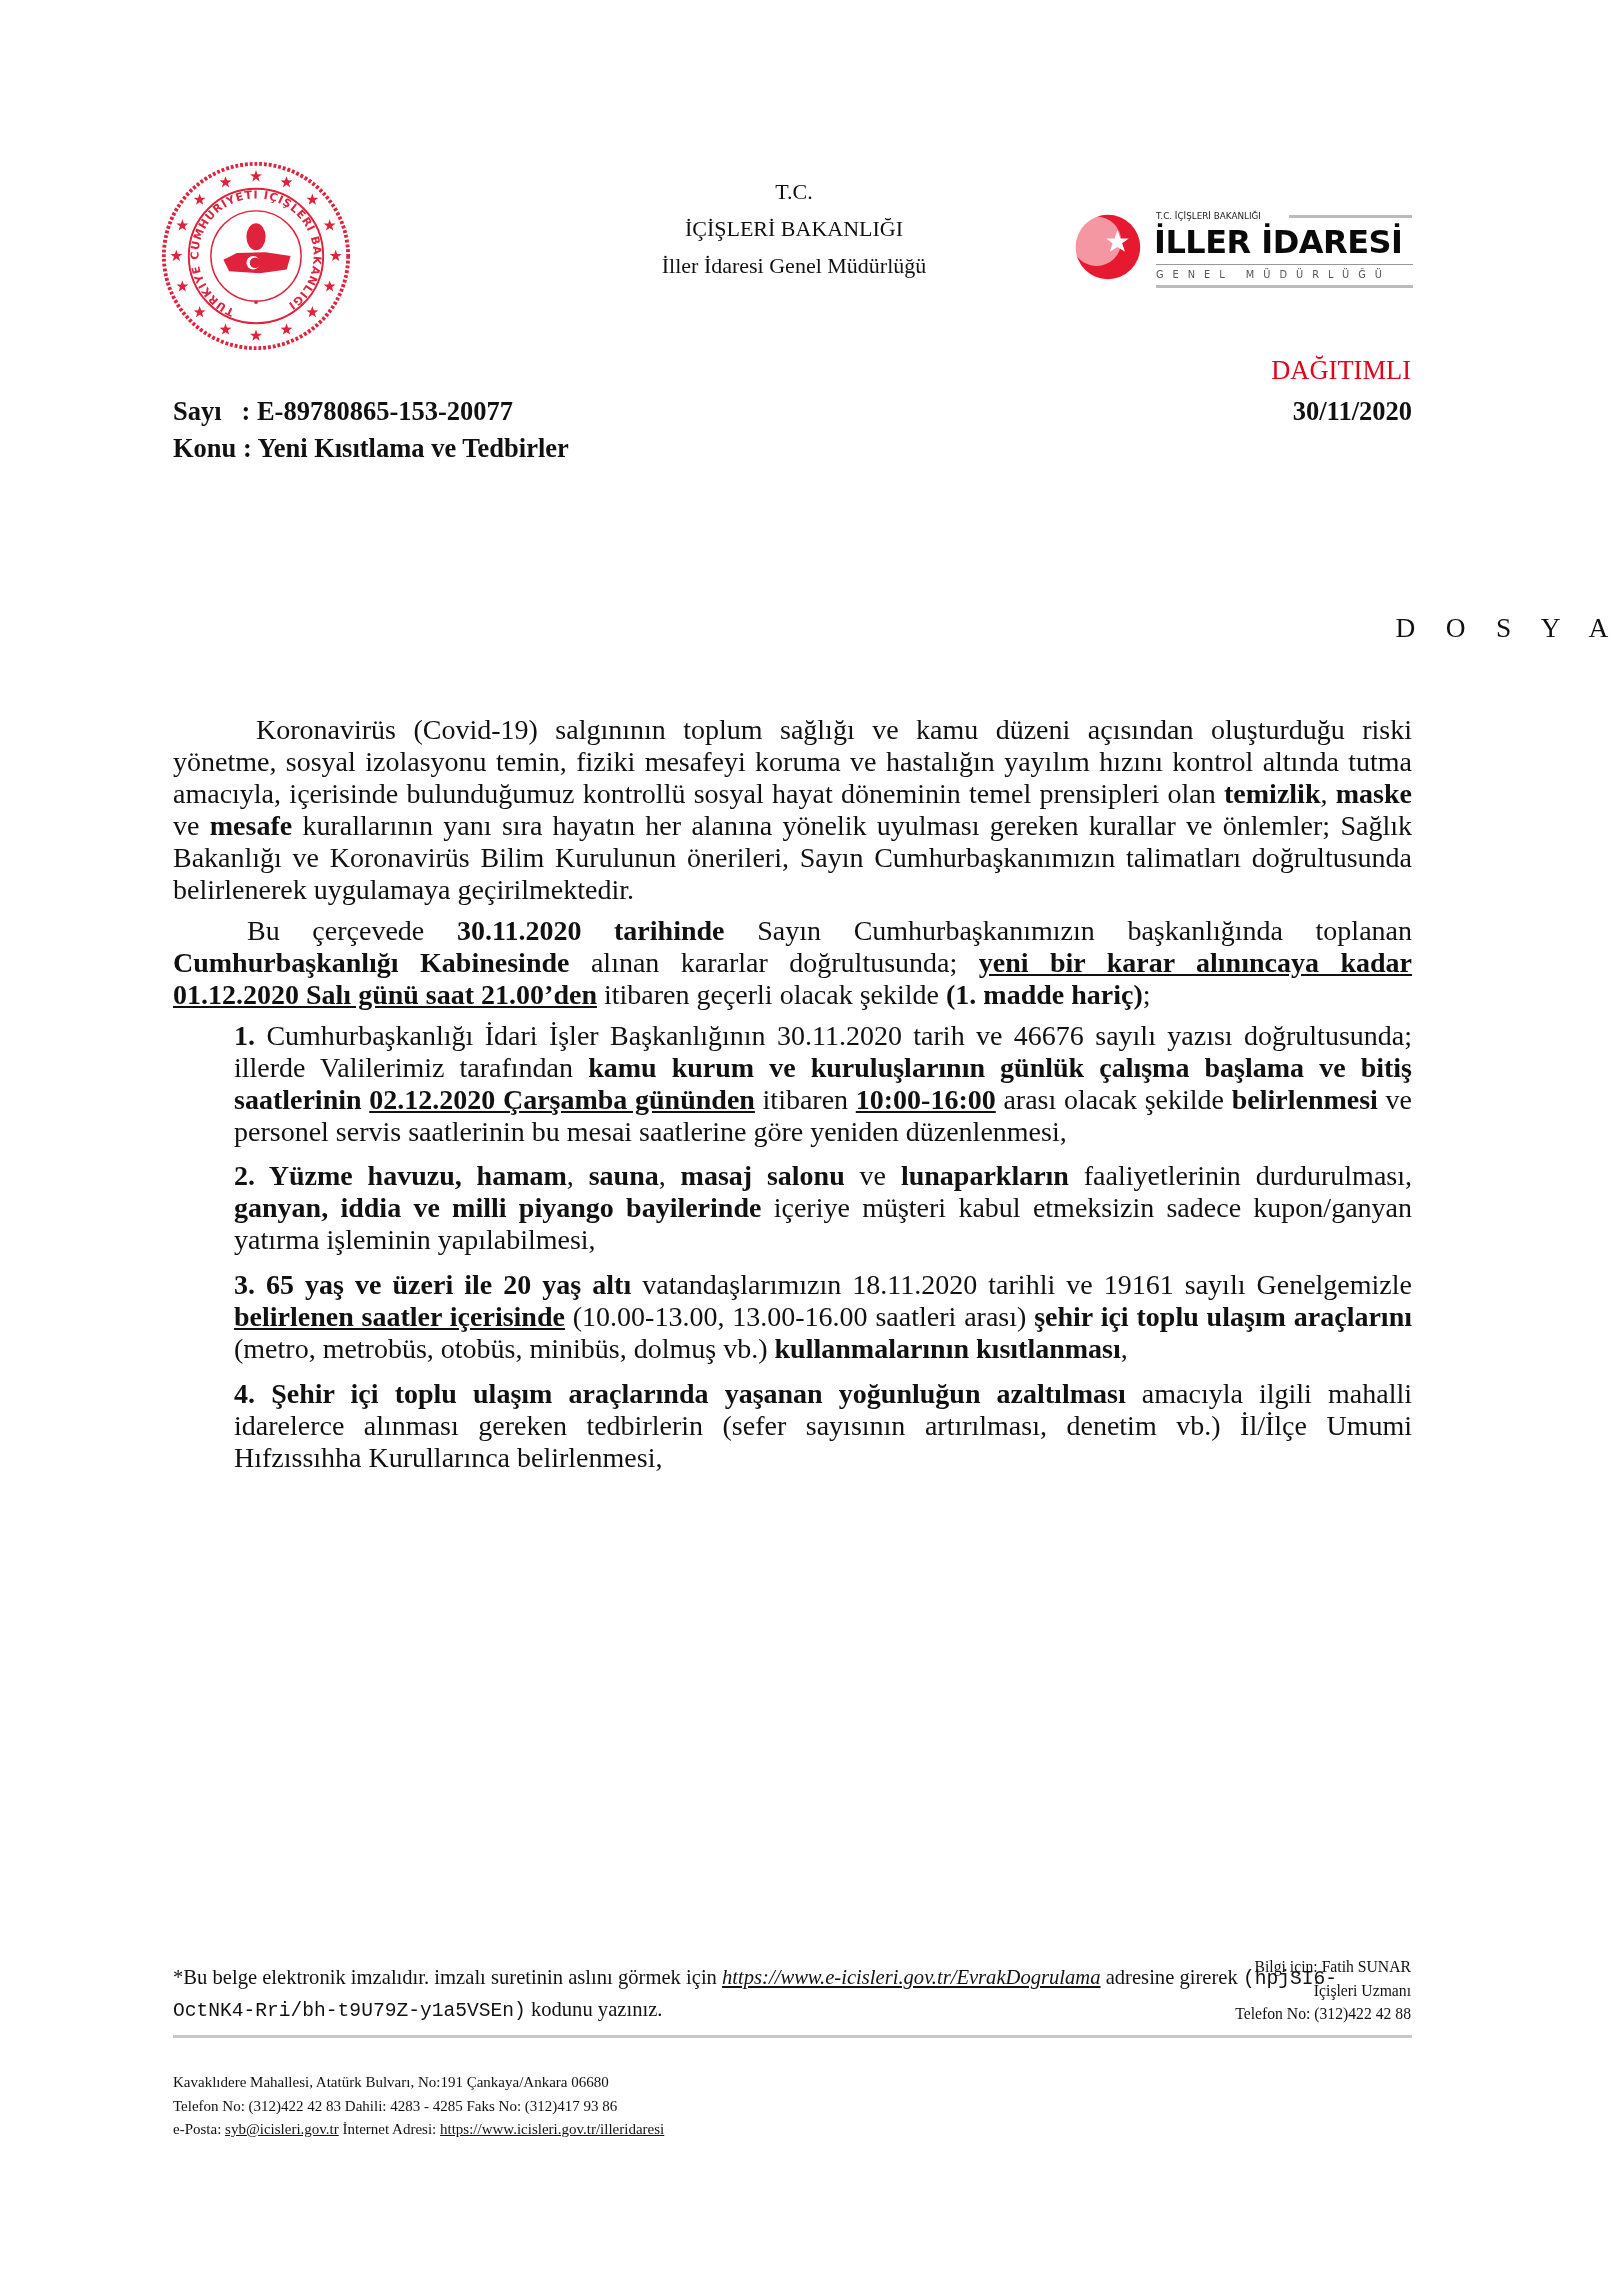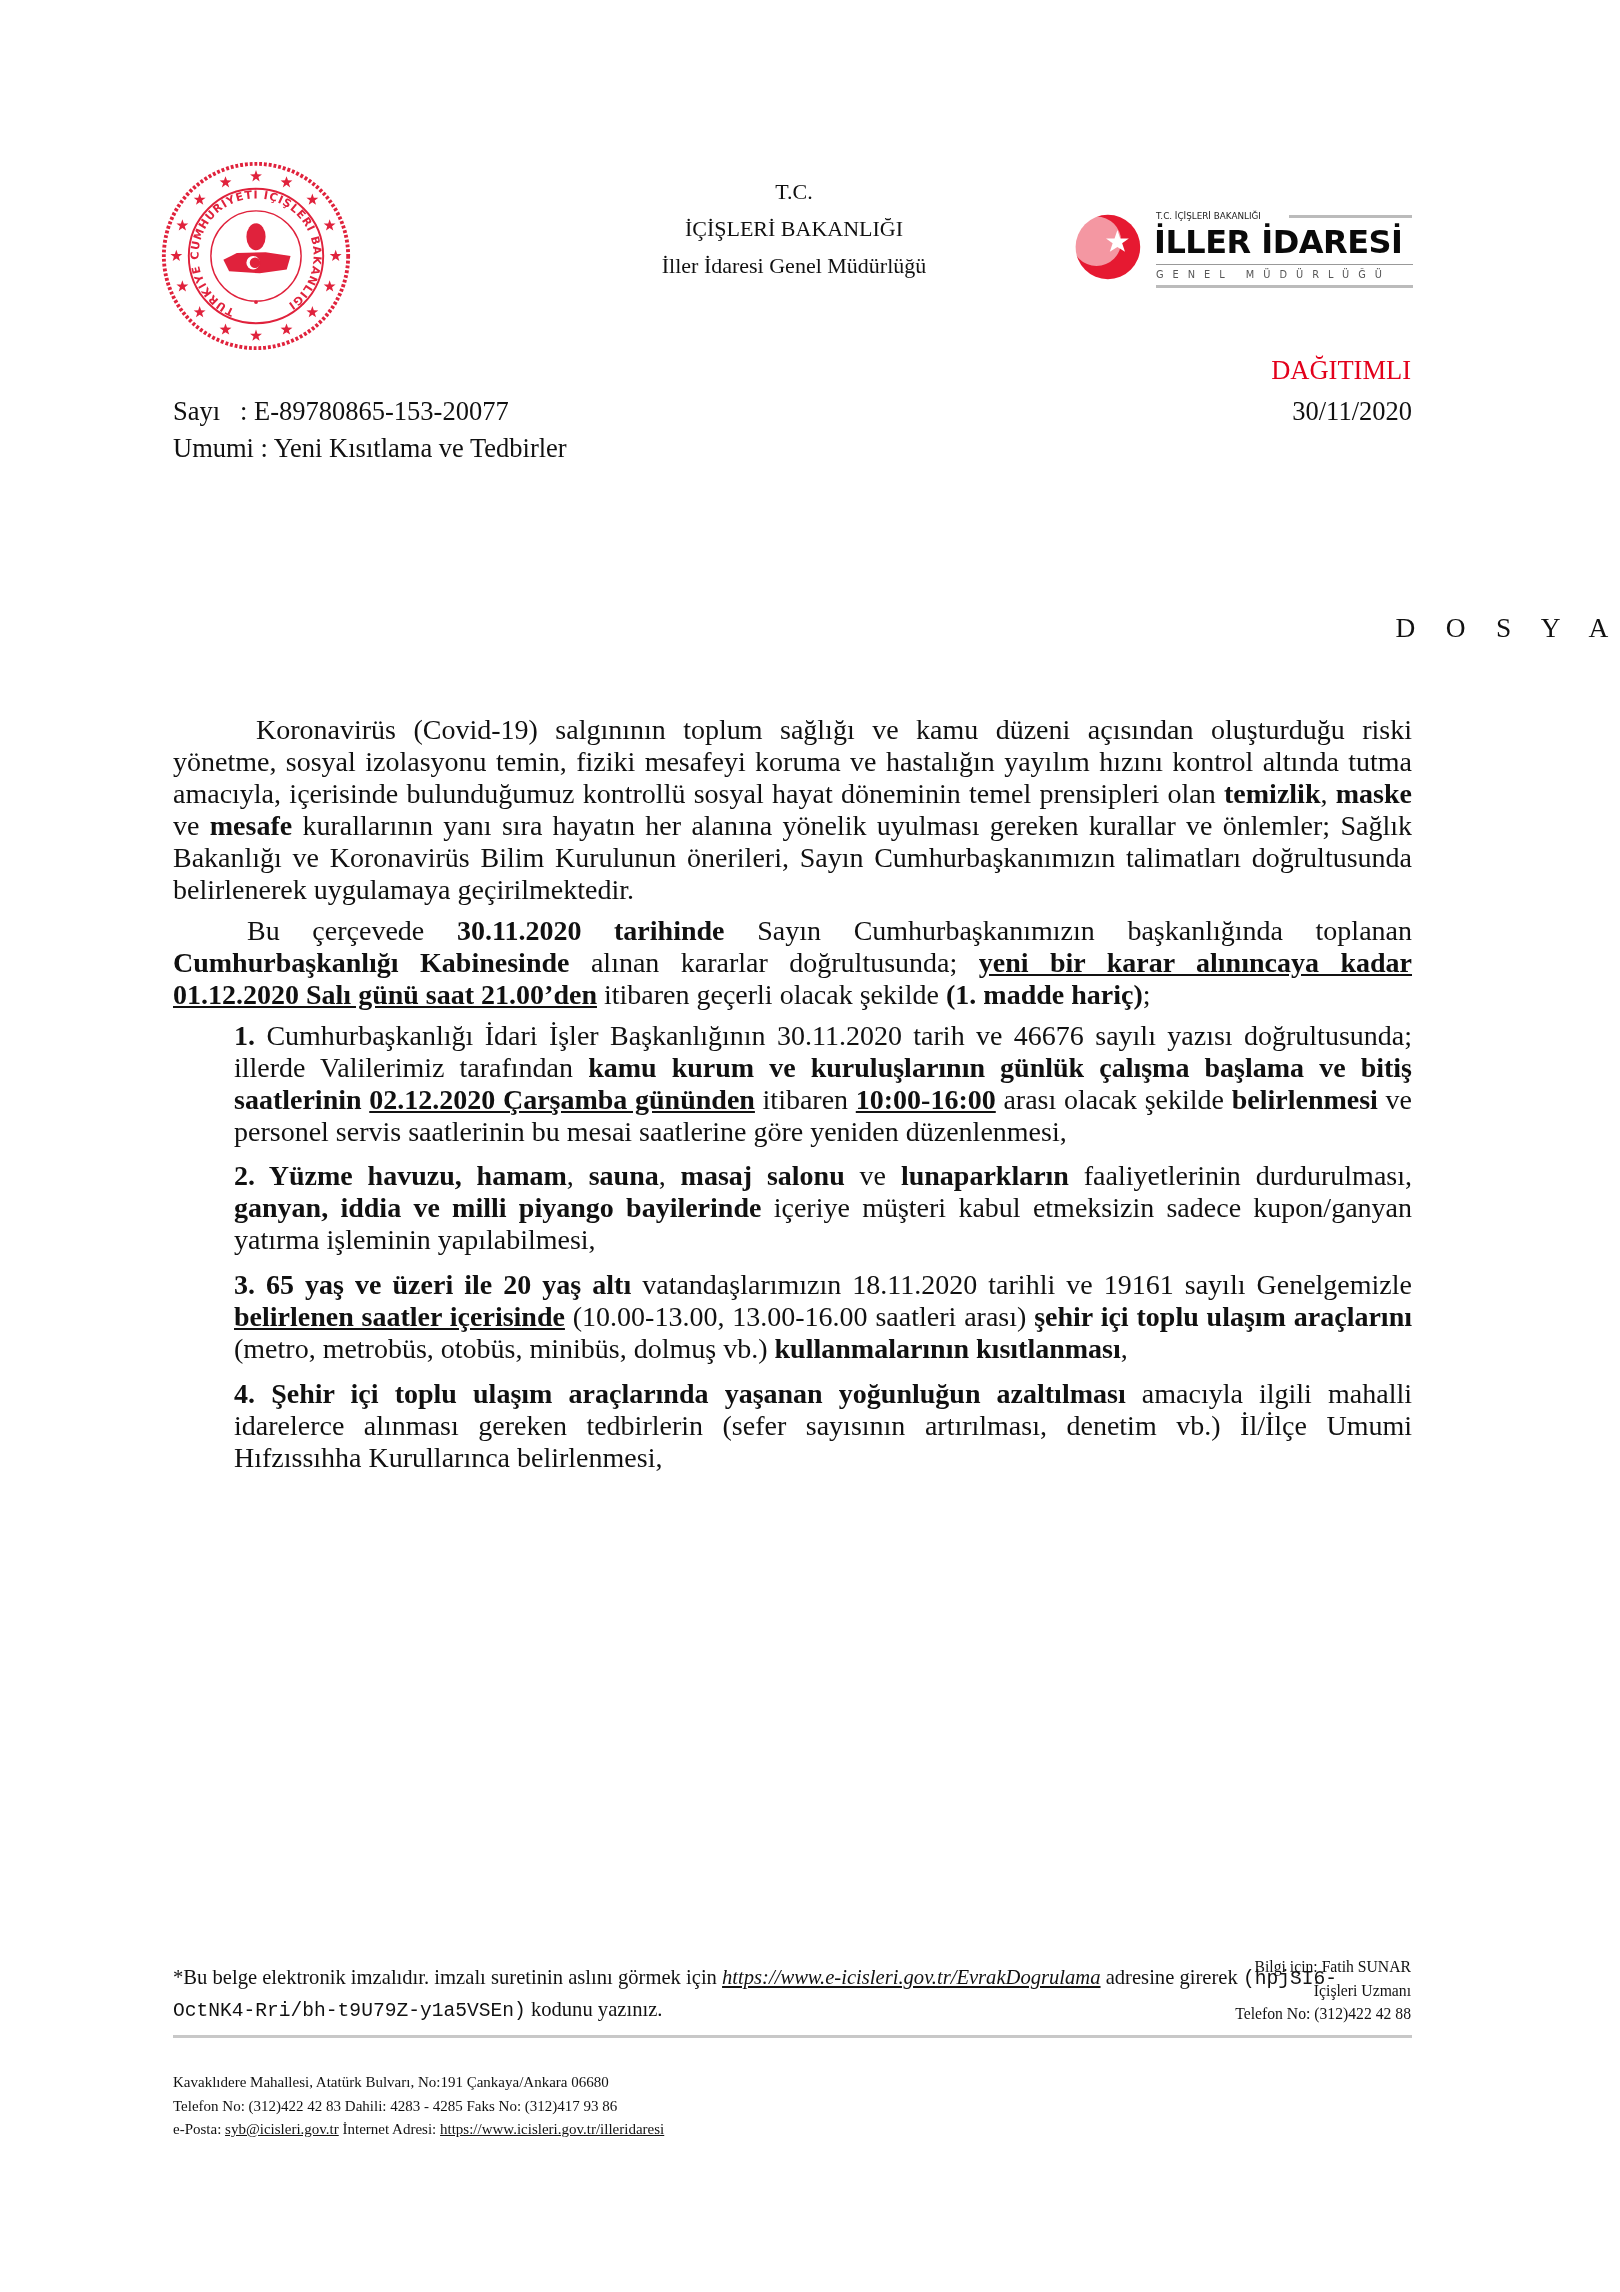--- a/index.html
+++ b/index.html
@@ -2,21 +2,21 @@
 <html><head>
 <meta charset="utf-8">
 <style>
   html,body{margin:0;padding:0;background:#fff;}
   body{width:1620px;height:2293px;position:relative;overflow:hidden;font-family:"Liberation Serif","DejaVu Serif",serif;color:#111;}
   .abs{position:absolute;}
   #seal{left:160px;top:160px;width:192px;height:192px;}
   #brand{left:1068px;top:201px;width:358px;height:88px;}
   #head{left:510px;top:173px;width:568px;text-align:center;font-size:22px;line-height:37px;}
   #dagitimli{right:209px;top:355px;font-size:26.5px;color:#e3001b;text-align:right;}
-  #meta{left:173px;top:393px;width:1239px;font-size:26.5px;line-height:37px;}
+  #meta{left:173px;top:393px;width:1239px;font-size:26.5px;line-height:37px;font-weight:bold;}
   #meta .row{display:flex;justify-content:space-between;}
   #dosya{left:0;width:1620px;top:613px;text-align:right;font-size:27.4px;letter-spacing:11.8px;}
   #body{left:173px;top:714px;width:1239px;font-size:28px;line-height:32px;text-align:justify;}
   #body p{margin:0 0 8.8px 0;}
   #body p.ind{text-indent:74px;}
   #body p.first{text-indent:83px;}
   #body p.item{margin-left:61px;margin-bottom:12.7px;}
   .b{font-weight:bold;}
   .u{text-decoration:underline;}
   #note{left:173px;top:1962px;width:1239px;font-size:20.6px;line-height:30px;}
@@ -86,21 +86,21 @@
 </div>
 
 <div id="dagitimli" class="abs">DAĞITIMLI</div>
 
 <div id="meta" class="abs">
   <div class="row">
     <span><span style="white-space:pre">Sayı   :</span> <span>E-89780865-153-20077</span></span>
     <span>30/11/2020</span>
   </div>
   <div class="row">
-    <span><span>Umumi :</span> <span>Yeni Kısıtlama ve Tedbirler</span></span>
+    <span><span>Konu :</span> <span>Yeni Kısıtlama ve Tedbirler</span></span>
   </div>
 </div>
 
 <div id="dosya" class="abs">D O S Y A</div>
 
 <div id="body" class="abs">
   <p class="first runs"><span>Koronavirüs (Covid-19) salgınının toplum sağlığı ve kamu düzeni açısından oluşturduğu riski yönetme, sosyal izolasyonu temin, fiziki mesafeyi koruma ve hastalığın yayılım hızını kontrol altında tutma amacıyla, içerisinde bulunduğumuz kontrollü sosyal hayat döneminin temel prensipleri olan </span><span class="b">temizlik</span><span>,  </span><span class="b">maske</span><span> ve </span><span class="b">mesafe</span><span> kurallarının yanı sıra hayatın her alanına yönelik uyulması gereken kurallar ve önlemler; Sağlık Bakanlığı ve Koronavirüs Bilim Kurulunun önerileri, Sayın Cumhurbaşkanımızın talimatları doğrultusunda belirlenerek uygulamaya geçirilmektedir.</span></p>
   <p class="ind runs"><span>Bu çerçevede </span><span class="b">30.11.2020 tarihinde</span><span> Sayın Cumhurbaşkanımızın başkanlığında toplanan </span><span class="b">Cumhurbaşkanlığı Kabinesinde</span><span> alınan kararlar doğrultusunda; </span><span class="b u">yeni bir karar alınıncaya kadar</span><span> </span><span class="b u">01.12.2020 Salı günü saat 21.00’den</span><span> itibaren geçerli olacak şekilde </span><span class="b">(1. madde hariç)</span><span>;</span></p>
   <p class="item runs"><span class="b">1.</span><span> Cumhurbaşkanlığı İdari İşler Başkanlığının 30.11.2020 tarih ve 46676 sayılı yazısı doğrultusunda; illerde Valilerimiz tarafından </span><span class="b">kamu kurum ve kuruluşlarının günlük çalışma başlama ve bitiş saatlerinin</span><span>  </span><span class="b u">02.12.2020 Çarşamba gününden</span><span> itibaren </span><span class="b u">10:00-16:00</span><span> arası olacak şekilde </span><span class="b">belirlenmesi</span><span> ve personel servis saatlerinin bu mesai saatlerine göre yeniden düzenlenmesi,</span></p>
   <p class="item runs"><span class="b">2. Yüzme havuzu, hamam</span><span>, </span><span class="b">sauna</span><span>, </span><span class="b">masaj salonu</span><span> ve </span><span class="b">lunaparkların</span><span> faaliyetlerinin durdurulması,  </span><span class="b">ganyan, iddia ve milli piyango bayilerinde</span><span> içeriye müşteri kabul etmeksizin sadece kupon/ganyan yatırma işleminin yapılabilmesi,</span></p>

